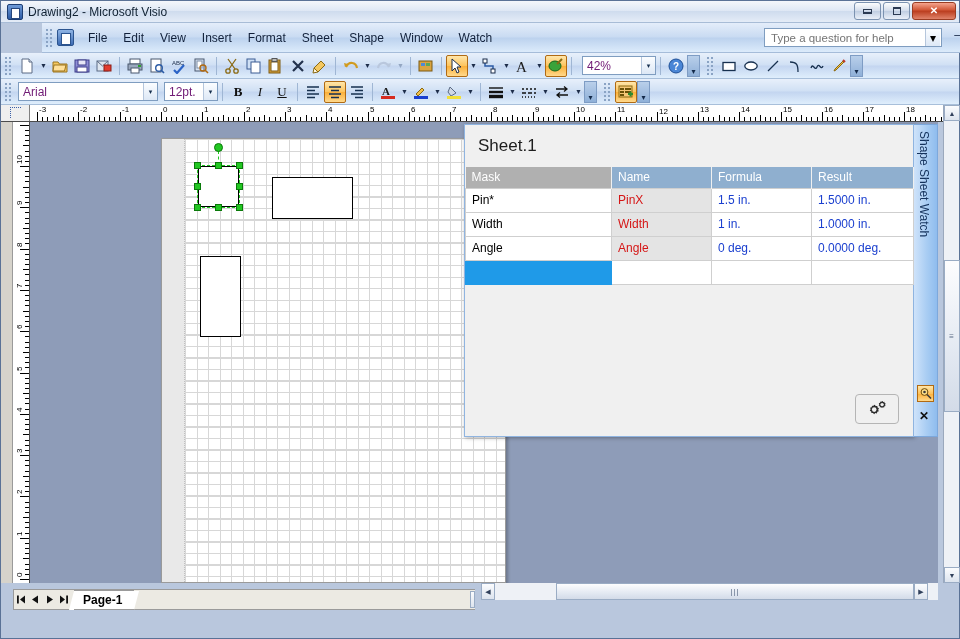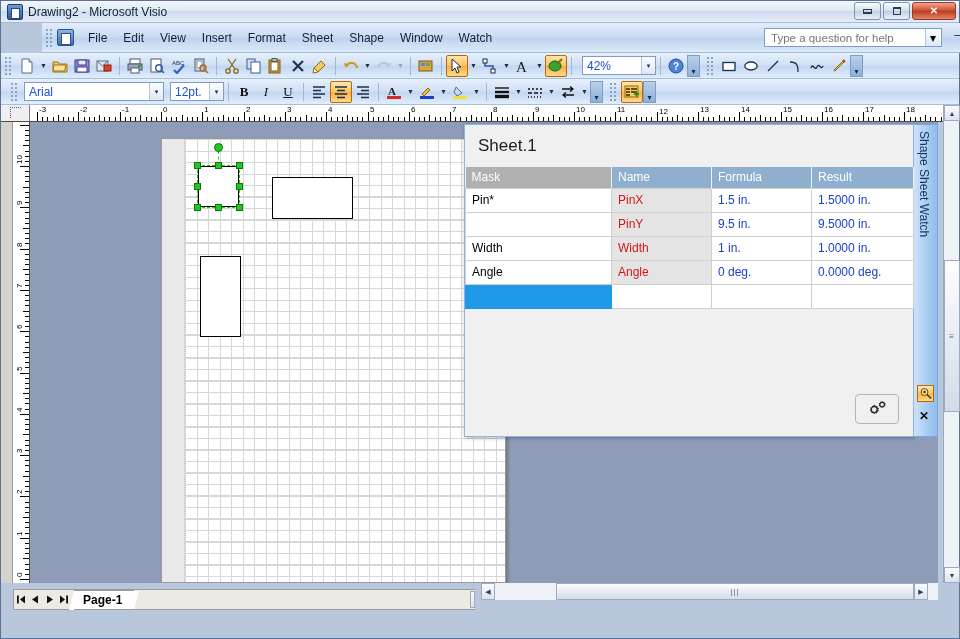--- a/index.html
+++ b/index.html
@@ -91,21 +91,21 @@
   .mdibtn { font-size:12px; color:#1b2c4a; line-height:1; cursor:default; }
 
   
   .toolbar-row {
     position:absolute; left:0; width:958px; height:26px;
     background: linear-gradient(to bottom,#e8f0fb 0%, #d0e0f4 48%, #c3d5f0 52%, #dfeefc 100%);
     display:flex; align-items:center;
     border-bottom:1px solid #a8bfda;
   }
   .tb1 { top: 52px; }
-  .tb2 { top: 78px; padding-left: 6px; }
+  .tb2 { top: 78px; }
   .tb-sep { width:1px; height:18px; background:#9fb6d4; margin:0 4px; flex:none; }
   .tb-btn {
     width:22px;height:22px;flex:none;display:flex;align-items:center;justify-content:center;
     border:1px solid transparent; border-radius:2px; position:relative;
   }
   .tb-btn.on {
     border:1px solid #b06a13;
     background: linear-gradient(to bottom,#ffe6ab,#fdc35c 50%, #fbb03b 52%, #ffd98c);
   }
   .tb-arrow { width:11px;height:22px;flex:none;display:flex;align-items:center;justify-content:center;
@@ -118,21 +118,21 @@
     color:#13294a; font-size:8px; line-height:1;
   }
 
   
   .ic { width:16px;height:16px;display:block;position:relative; }
 
   .fontbox {
     width:140px;height:19px;background:#fff;border:1px solid #7f9dc0;
     display:flex;align-items:center;flex:none;margin-left:2px;
   }
-  .fontbox span { flex:1; padding-left:4px; font-size:12px; color:#1d4ed8; }
+  .fontbox span { flex:1; padding-left:4px; font-size:12px; color:#701a75; }
   .fontbox .drop { width:14px;height:17px;border-left:1px solid #b5c6dc;
      background:linear-gradient(to bottom,#fbfdff,#dde8f6);
      display:flex;align-items:center;justify-content:center;font-size:7px;color:#17304f;}
   .sizebox { width:54px; }
   .sizebox span { padding-left:4px; }
   .zoombox { width:74px; margin-left:6px; }
 
   
   .hruler {
     position:absolute; left:0; top:104px; width:958px; height:17px;
@@ -1018,26 +1018,20 @@
         </tr>
       </thead>
       <tbody>
         <tr>
           <td class="mask">Pin*</td>
           <td class="name">PinX</td>
           <td class="formula">1.5 in.</td>
           <td class="result">1.5000 in.</td>
         </tr>
         <tr>
-          <td class="mask" style="border-top-color:#fff"></td>
-          <td class="name">PinY</td>
-          <td class="formula">9.5 in.</td>
-          <td class="result">9.5000 in.</td>
-        </tr>
-        <tr>
           <td class="mask">Width</td>
           <td class="name">Width</td>
           <td class="formula">1 in.</td>
           <td class="result">1.0000 in.</td>
         </tr>
         <tr>
           <td class="mask">Angle</td>
           <td class="name">Angle</td>
           <td class="formula">0 deg.</td>
           <td class="result">0.0000 deg.</td>

